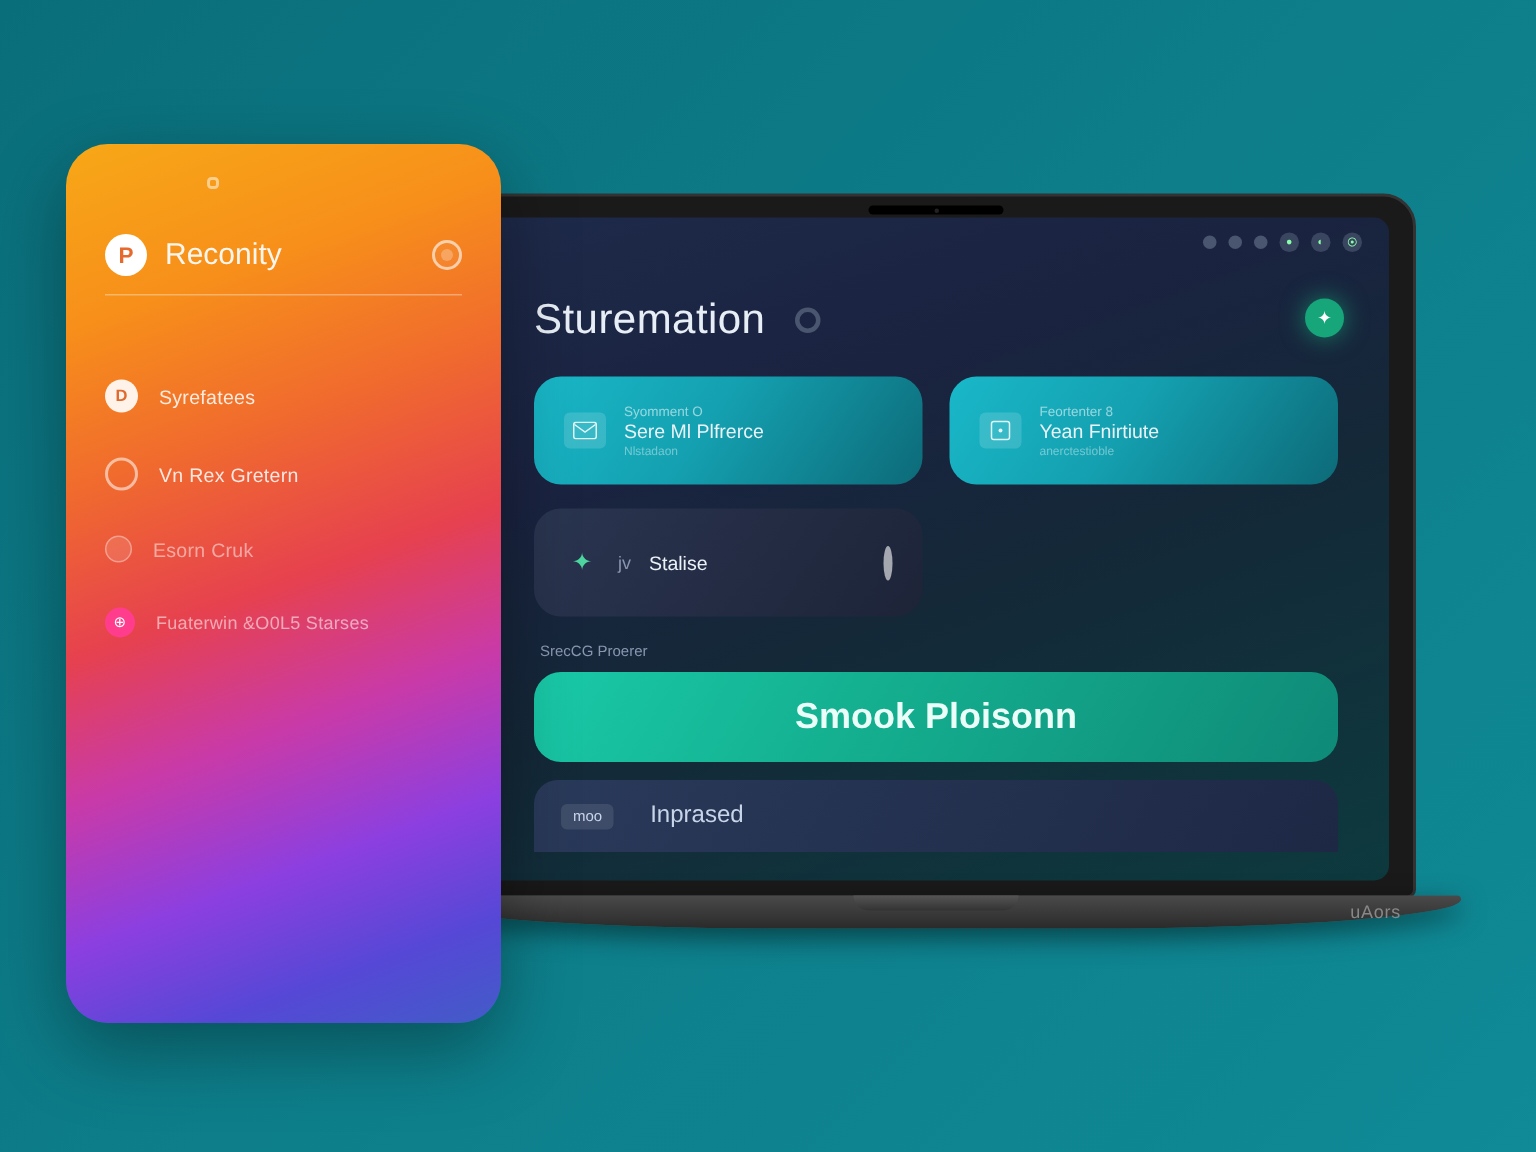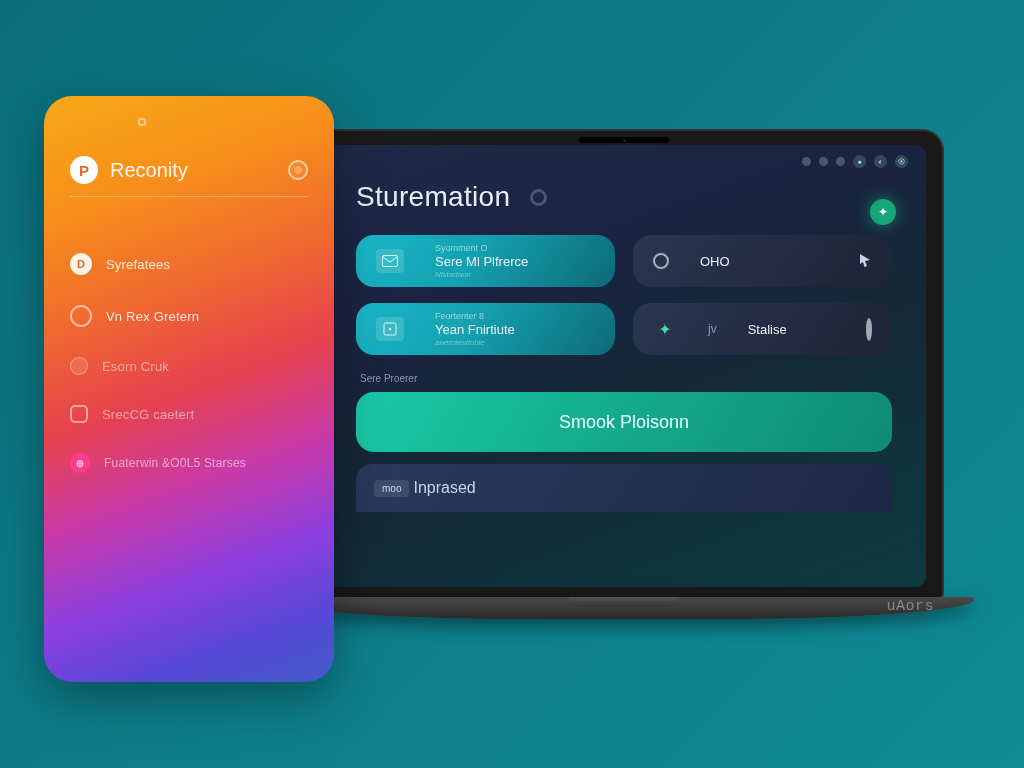--- a/index.html
+++ b/index.html
@@ -59,31 +59,30 @@
 }
 .laptop-notch {
   width: 110px; height: 10px;
   background: linear-gradient(#555,#333);
   margin: 0 auto;
   border-radius: 0 0 10px 10px;
 }
 .laptop-brand {
   position:absolute;
   bottom: 4px; right: 40px;
-  font-size: 15px; color:#888;
+  font-size: 12px; color:#888;
   letter-spacing: 0.5px;
-  font-family: Liberation Mono, monospace;
 }
 
 .screen-inner {
   width: 100%;
   height: 100%;
   background: linear-gradient(160deg, #1e2a4a 0%, #1a2340 30%, #142838 55%, #0d3a3e 100%);
   border-radius: 10px;
-  padding: 36px 34px 6px 34px;
+  padding: 52px 34px 6px 34px;
   position: relative;
   overflow: hidden;
 }
 
 
 .statusbar {
   position: absolute;
   top: 10px; right: 18px;
   display: flex; gap: 8px;
   align-items: center;
@@ -124,26 +123,26 @@
   color:#fff; font-size:12px;
 }
 
 .card-grid {
   display: grid;
   grid-template-columns: 1fr 1fr;
   gap: 16px 18px;
   margin-bottom: 18px;
 }
 .card {
-  height: 52px;
+  height: 72px;
   border-radius: 18px;
   display: flex;
   align-items: center;
   padding: 0 20px;
-  gap: 31px;
+  gap: 12px;
   position: relative;
 }
 .card-teal {
   background: linear-gradient(125deg, #19b8c9 0%, #14a0b0 45%, #0d6a78 100%);
 }
 .card-dark {
   background: linear-gradient(125deg, #2a3550 0%, #1d2438 100%);
 }
 .card-icon {
   width: 24px; height: 24px;
@@ -152,21 +151,21 @@
   font-size: 16px;
 }
 .card-icon.boxed {
   background: rgba(255,255,255,0.15);
   border-radius: 4px;
   width: 28px; height: 24px;
 }
 .card-text { display:flex; flex-direction:column; gap:1px; }
 .card-kicker { font-size: 9px; color: rgba(255,255,255,0.55); }
 .card-title { font-size: 13px; color: #eaf2f8; font-weight:400; }
-.card-sub { font-size: 8px; color: rgba(255,255,255,0.4); font-style: italic; }
+.card-sub { font-size: 8px; color: rgba(255,255,255,0.4); }
 .card-right {
   margin-left:auto;
   color: rgba(255,255,255,0.65);
   font-size: 15px;
 }
 .card-ring {
   width: 16px; height: 16px;
   border: 2.5px solid rgba(255,255,255,0.6);
   border-radius: 50%;
 }
@@ -177,31 +176,31 @@
   color: #8a96b0;
   margin: 2px 0 8px 4px;
 }
 
 .banner {
   height: 60px;
   border-radius: 18px;
   background: linear-gradient(120deg, #19c9a8 0%, #14b090 40%, #0f8a78 100%);
   display:flex; align-items:center; justify-content:center;
   color: #eafff8;
-  font-size: 18px;
-  font-weight: 400;
+  font-size: 24px;
+  font-weight: 700;
   margin-bottom: 12px;
 }
 
 .bottom-card {
   height: 48px;
   border-radius: 16px 16px 0 0;
   background: linear-gradient(120deg, #2a3a5a 0%, #1d2845 100%);
   display:flex; align-items:center;
-  padding: 0 18px; gap: 4px;
+  padding: 0 18px; gap: 24px;
   color: #c8d4e8;
 }
 .bottom-chip {
   background: rgba(255,255,255,0.1);
   padding: 3px 8px;
   border-radius: 4px;
   font-size: 10px;
   color:#cad5ea;
 }
 
@@ -323,29 +322,20 @@
                   <path d="M1 2 L8 7 L15 2" stroke="#fff" stroke-opacity="0.85"></path>
                 </svg>
             </span>
             <div class="card-text">
               <span class="card-kicker">Syomment O</span>
               <span class="card-title">Sere Ml Plfrerce</span>
               <span class="card-sub">Nlstadaon</span>
             </div>
           </div>
 
-          <div class="card card-dark">
-            <span class="card-ring"></span>
-            <span class="card-title">OHO</span>
-            <span class="card-right">
-              <svg width="14" height="16" viewBox="0 0 14 16" fill="#c8d2e8">
-                  <path d="M2 2 L12 8 L7 9 L9 14 L6.5 15 L5 10 L2 12 Z"></path>
-                </svg>
-            </span>
-          </div>
 
           <div class="card card-teal">
             <span class="card-icon boxed">
               <svg width="14" height="14" viewBox="0 0 14 14" fill="none">
                   <rect x="1" y="1" width="12" height="12" rx="1.5" stroke="#fff" stroke-opacity="0.85"></rect>
                   <circle cx="7" cy="7" r="1.3" fill="#fff" fill-opacity="0.85"></circle>
                 </svg>
             </span>
             <div class="card-text">
               <span class="card-kicker">Feortenter 8</span>
@@ -356,21 +346,21 @@
 
           <div class="card card-dark">
             <span class="card-icon" style="color:#4dd6a0">✦</span>
             <span class="card-kicker" style="font-size:12px;color:#8a96b0;">jv</span>
             <span class="card-title">Stalise</span>
             <span class="card-right"><span class="card-ring card-ring-lg"></span></span>
           </div>
 
         </div>
 
-        <p class="section-label">Sere Proerer</p>
+        <p class="section-label">SrecCG Proerer</p>
 
         <div class="banner">
           <span>Smook Ploisonn</span>
         </div>
 
         <div class="bottom-card">
           <span class="bottom-chip">moo</span>
           <span style="font-size:16px">Inprased</span>
         </div>
 
@@ -397,24 +387,20 @@
         <span>Syrefatees</span>
       </div>
       <div class="nav-item">
         <span class="nav-icon outline"></span>
         <span>Vn Rex Gretern</span>
       </div>
       <div class="nav-item faint">
         <span class="nav-icon dot"></span>
         <span>Esorn Cruk</span>
       </div>
-      <div class="nav-item faint">
-        <span class="nav-icon square"></span>
-        <span>SrecCG caetert</span>
-      </div>
       <div class="nav-item dim">
         <span class="nav-icon pink">⊕</span>
         <span>Fuaterwin &amp;O0L5 Starses</span>
       </div>
     </nav>
   </aside>
 
 </div>
 
 </body></html>

